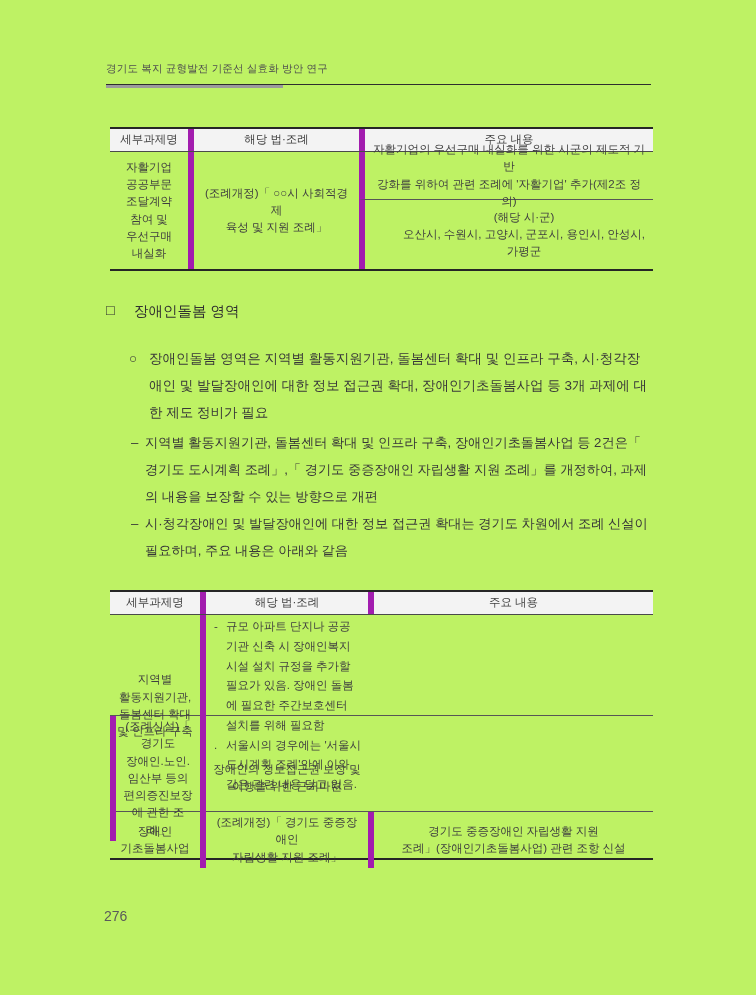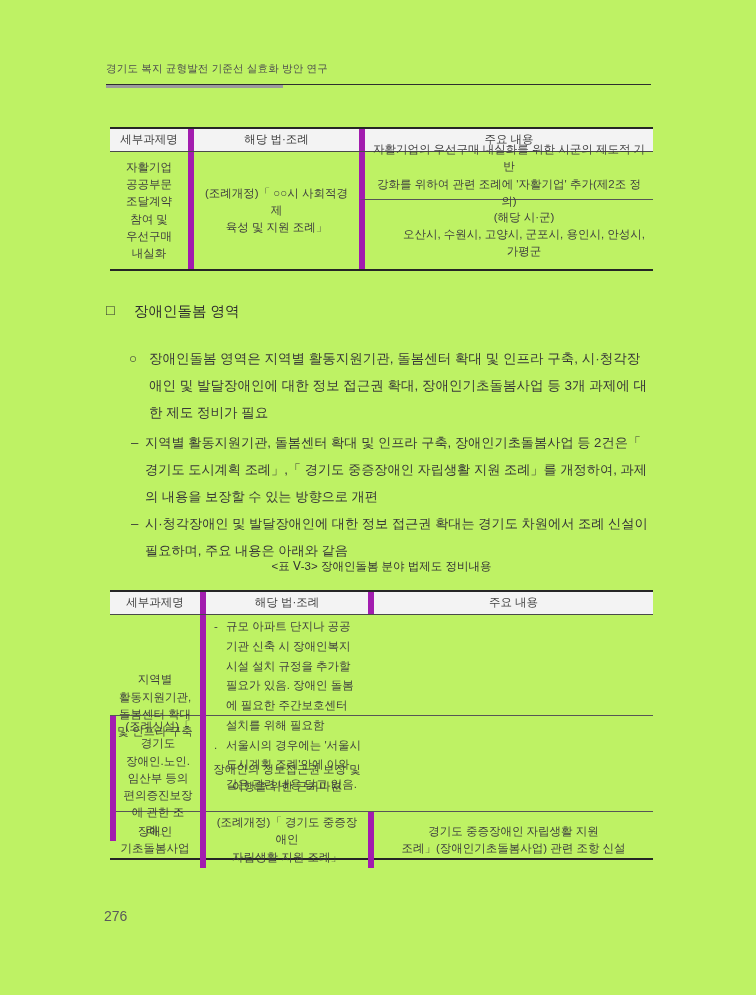--- a/index.html
+++ b/index.html
@@ -97,21 +97,20 @@
 
   <div class="para p-dash">
     <span class="mk">–</span>
     <span class="tx">지역별 활동지원기관, 돌봄센터 확대 및 인프라 구축, 장애인기초돌봄사업 등 2건은「 경기도 도시계획 조례」,「 경기도 중증장애인 자립생활 지원 조례」를 개정하여, 과제의 내용을 보장할 수 있는 방향으로 개편</span>
   </div>
   <div class="para p-dash2">
     <span class="mk">–</span>
     <span class="tx">시·청각장애인 및 발달장애인에 대한 정보 접근권 확대는 경기도 차원에서 조례 신설이 필요하며, 주요 내용은 아래와 같음</span>
   </div>
 
-  <div class="caption">&lt;표 Ⅴ-3&gt; 장애인돌봄 분야 법제도 정비내용</div>
 
   <div class="tbl" style="top:590px;">
     <div class="tbl-head cols2">
       <div class="hc">세부과제명</div>
       <div class="hc vl">해당 법·조례</div>
       <div class="hc vl">주요 내용</div>
     </div>
 
     <div class="t2-row cols2" style="height:100px;">
       <div class="cell">지역별

